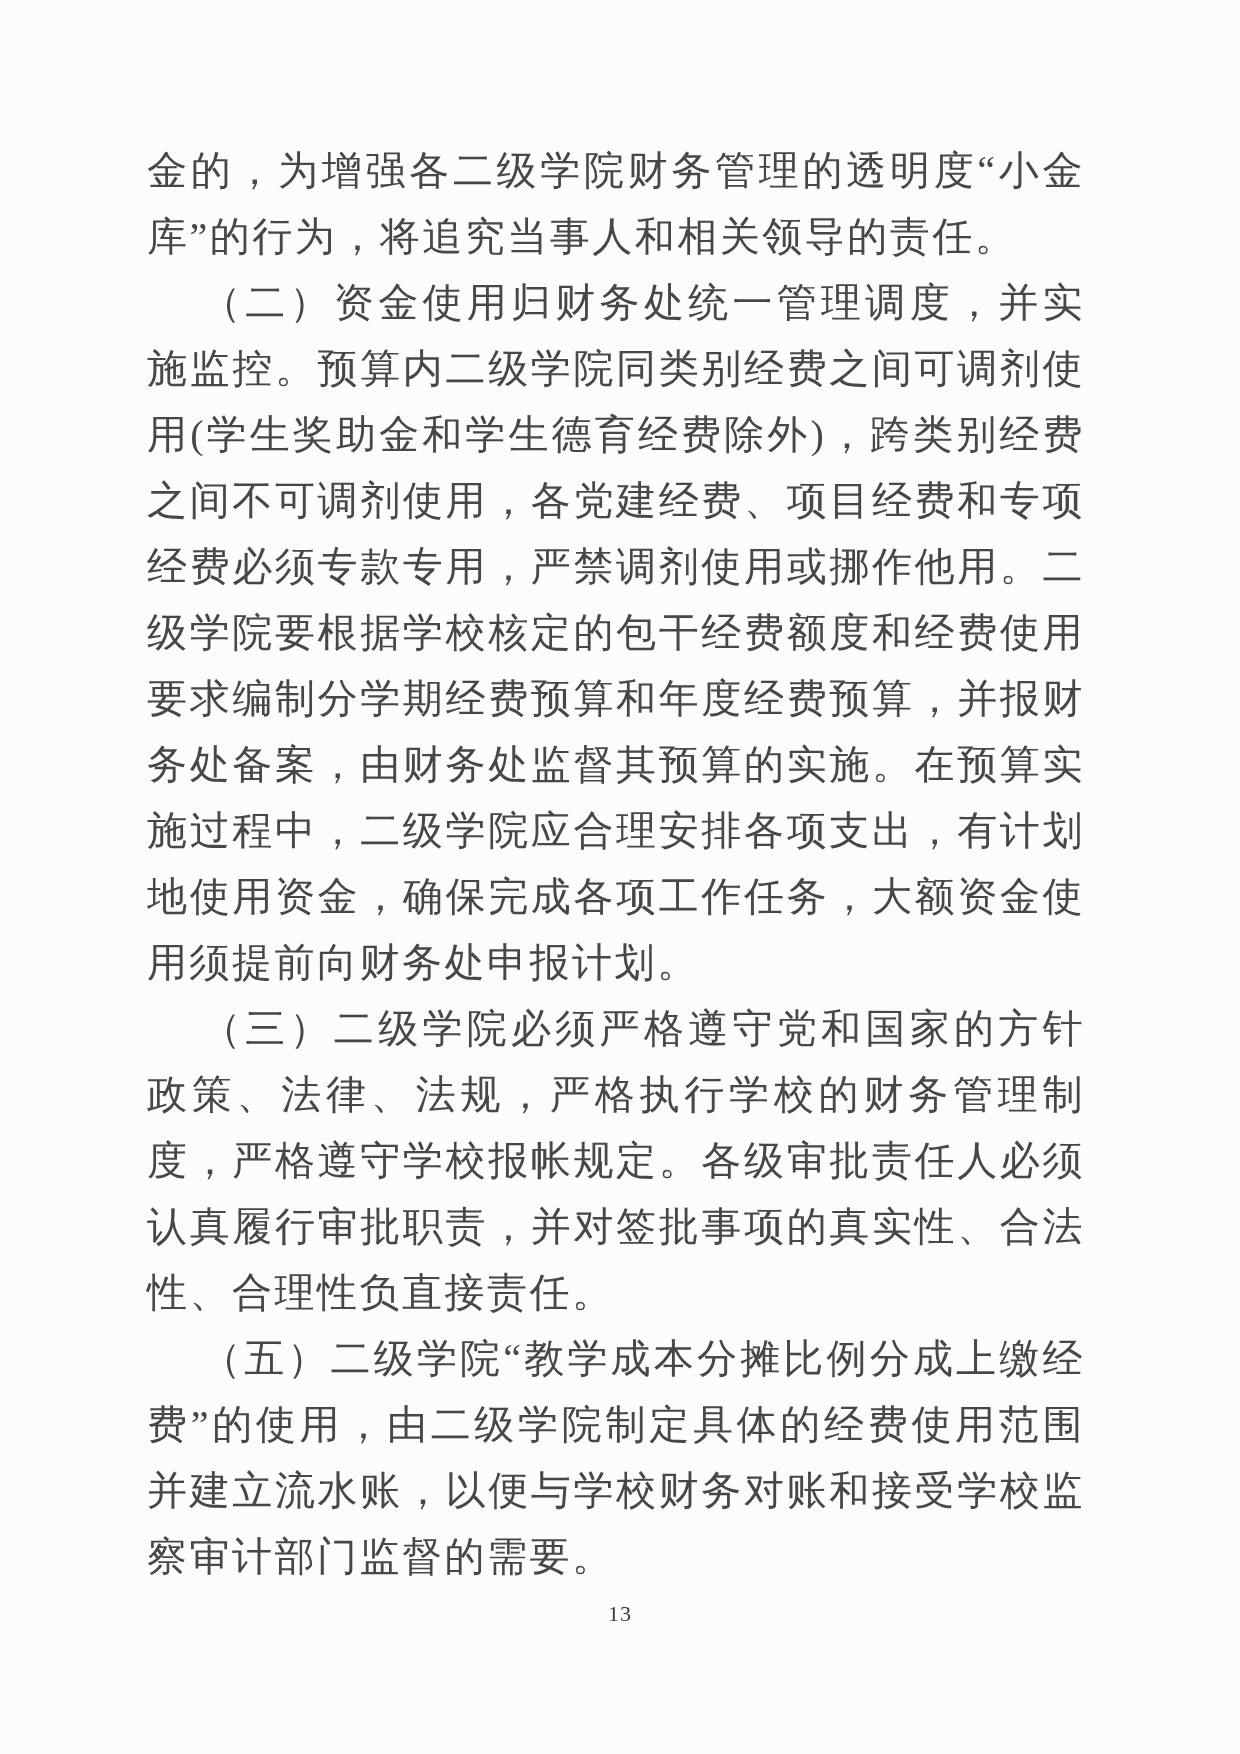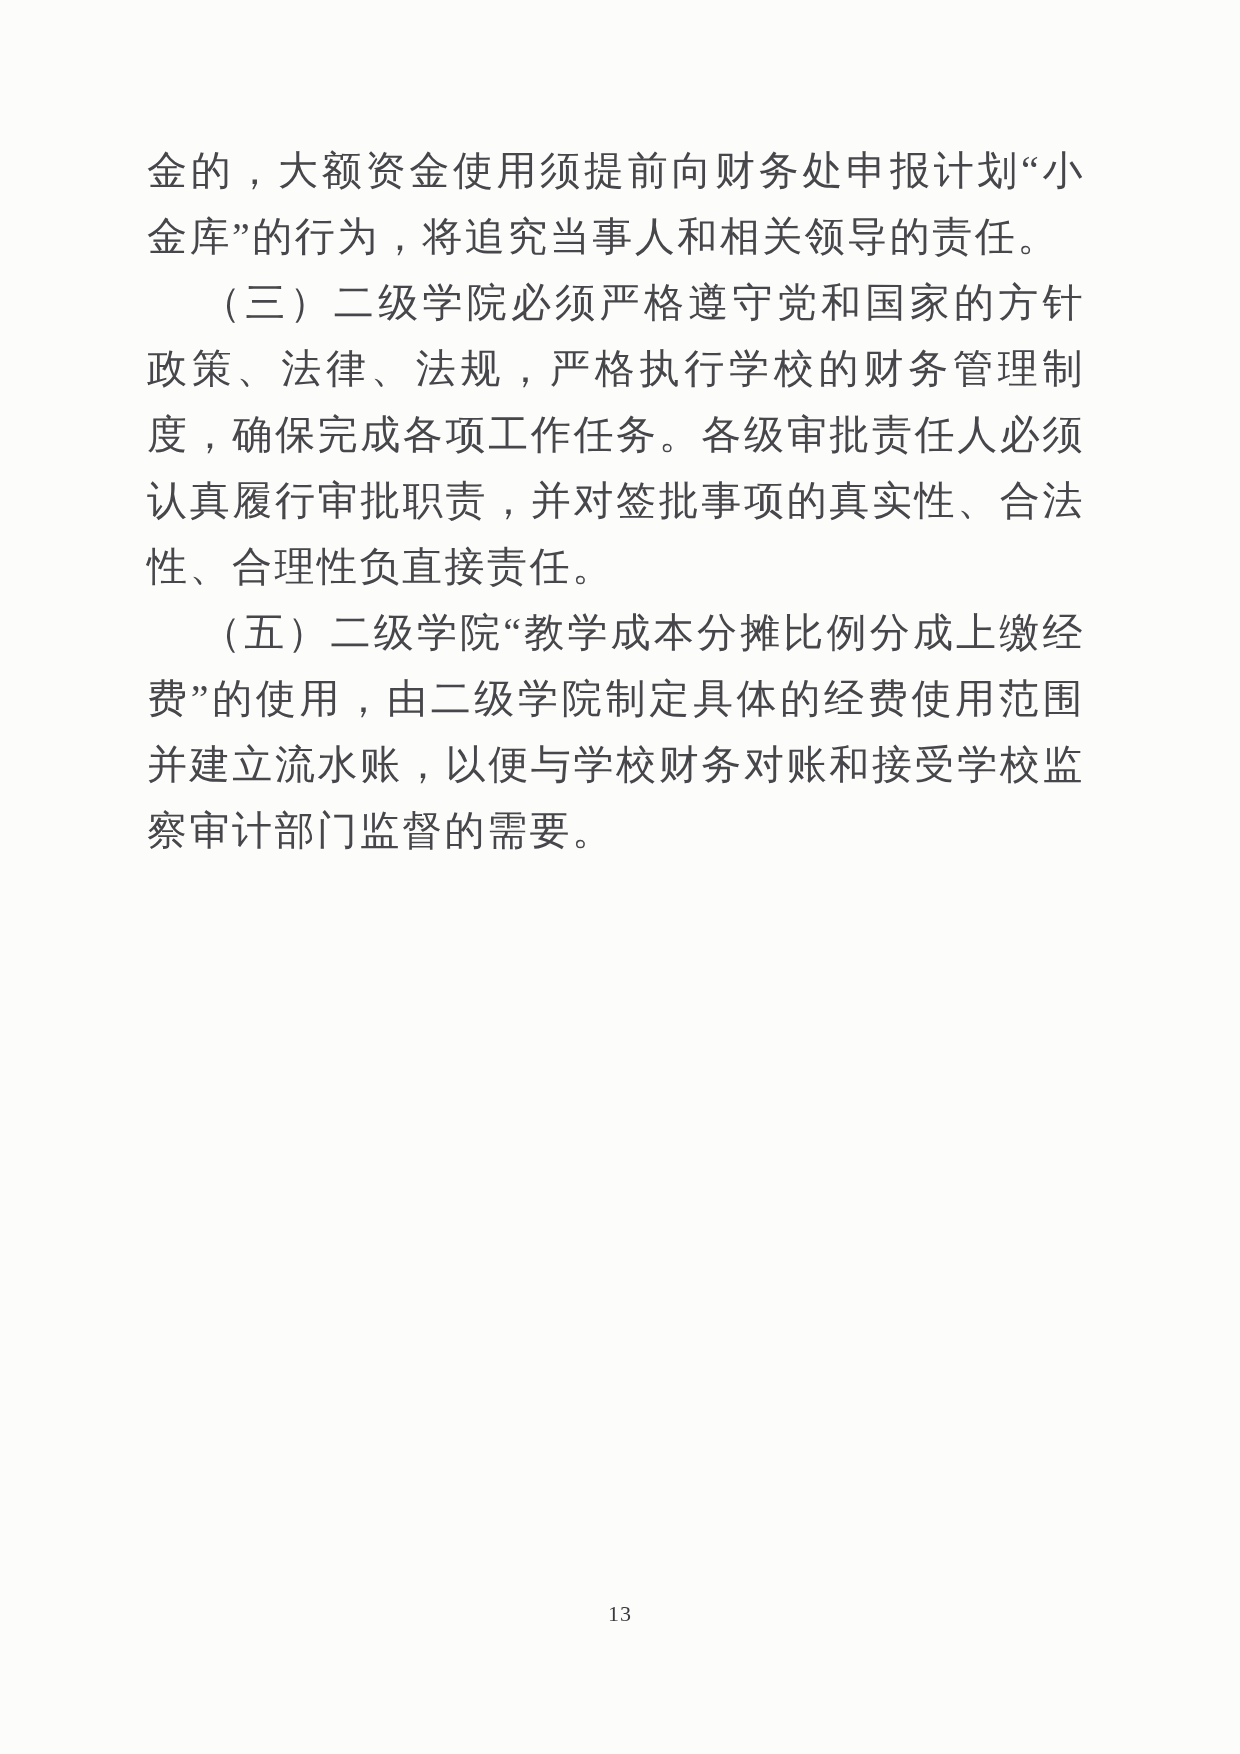--- a/index.html
+++ b/index.html
@@ -49,18 +49,19 @@
     color: #3a3a3e;
     letter-spacing: 1px;
     font-family: "Liberation Serif", "DejaVu Serif", serif;
   }
 </style>
 </head>
 <body>
 
 <div class="page">
   <main class="content">
-      <p class="para continuation">金的，大额资金使用须提前向财务处申报计划“小金库”的行为，将追究当事人和相关领导的责任。</p>
-      <p class="para body">（三）二级学院必须严格遵守党和国家的方针政策、法律、法规，严格执行学校的财务管理制度，确保完成各项工作任务。各级审批责任人必须认真履行审批职责，并对签批事项的真实性、合法性、合理性负直接责任。</p>
+      <p class="para continuation">金的，为增强各二级学院财务管理的透明度“小金库”的行为，将追究当事人和相关领导的责任。</p>
+      <p class="para body">（二）资金使用归财务处统一管理调度，并实施监控。预算内二级学院同类别经费之间可调剂使用(学生奖助金和学生德育经费除外)，跨类别经费之间不可调剂使用，各党建经费、项目经费和专项经费必须专款专用，严禁调剂使用或挪作他用。二级学院要根据学校核定的包干经费额度和经费使用要求编制分学期经费预算和年度经费预算，并报财务处备案，由财务处监督其预算的实施。在预算实施过程中，二级学院应合理安排各项支出，有计划地使用资金，确保完成各项工作任务，大额资金使用须提前向财务处申报计划。</p>
+      <p class="para body">（三）二级学院必须严格遵守党和国家的方针政策、法律、法规，严格执行学校的财务管理制度，严格遵守学校报帐规定。各级审批责任人必须认真履行审批职责，并对签批事项的真实性、合法性、合理性负直接责任。</p>
       <p class="para body">（五）二级学院“教学成本分摊比例分成上缴经费”的使用，由二级学院制定具体的经费使用范围并建立流水账，以便与学校财务对账和接受学校监察审计部门监督的需要。</p>
     </main>
   <div class="page-number">13</div>
 </div>
 
 </body></html>

